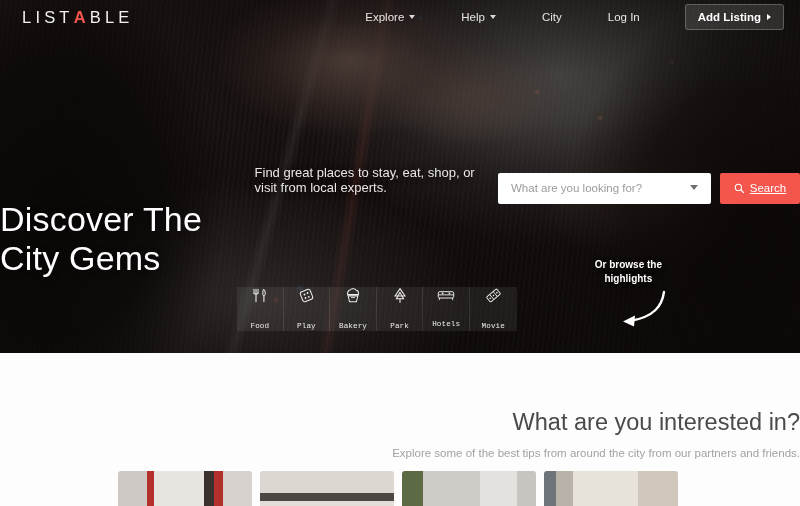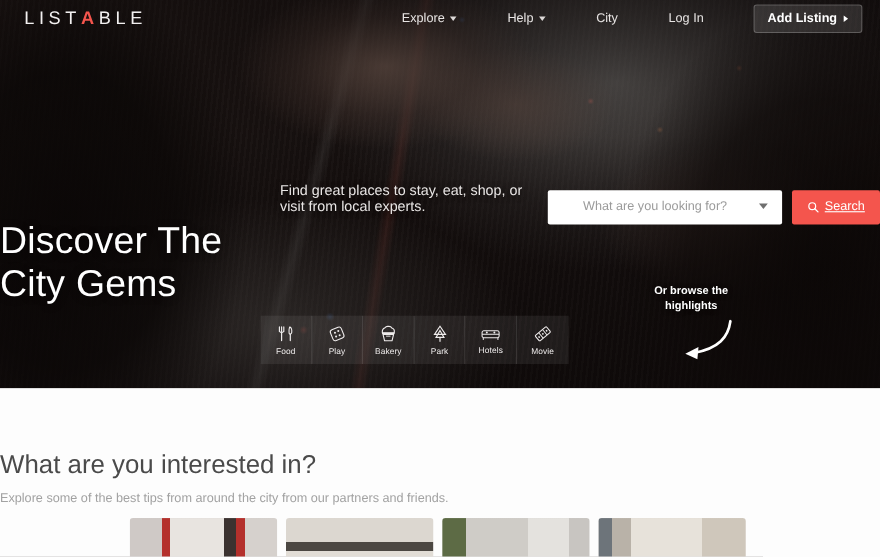--- a/index.html
+++ b/index.html
@@ -94,21 +94,21 @@
   }
   .hero-sub {
     margin-top:7px; font-size:13px; color:#e9e6e5; font-weight:400;
     text-shadow:0 1px 6px rgba(0,0,0,.5);
   }
 
   
   .searchrow { margin-top:23px; display:flex; align-items:stretch; }
   .search-select {
     position:relative; width:213px; height:31px; background:#fff;
-    border-radius:2px; display:flex; align-items:center; cursor:pointer;padding-left:19px;
+    border-radius:2px; display:flex; align-items:center; cursor:pointer;
   }
   .search-select span {
     font-size:11.5px; color:#9b9b9b; padding-left:13px;
   }
   .sel-caret {
     position:absolute; right:13px; top:12px;
     width:0; height:0; border-left:4.2px solid transparent;
     border-right:4.2px solid transparent; border-top:5px solid #6f6f6f;
   }
   .search-btn {
@@ -127,32 +127,33 @@
   }
   .hint-arrow { position:absolute; right:130px; top:290px; z-index:5; }
 
   
   .cats {
     position:absolute; left:237px; top:287px; z-index:5;
     display:flex; height:44px; width:326px;
   }
   .cat {
     width:46.6px; height:44px; display:flex; flex-direction:column;
-    align-items:center; justify-content:center; gap:3px; cursor:pointer;
+    align-items:center; justify-content:flex-start; gap:18px; cursor:pointer;
     background:rgba(255,255,255,.07);
     border-right:1px solid rgba(255,255,255,.10);
+    font-family:Liberation Mono, monospace;
   }
   .cat:last-child { border-right:none; }
   .cat svg { display:block; }
   .cat-label { font-size:7.6px; color:#efecec; letter-spacing:.1px; }
 
   
   .section {
     position:relative; width:800px; height:153px; background:#fdfdfd;
-    display:flex; flex-direction:column; align-items:flex-start;
+    display:flex; flex-direction:column; align-items:flex-end;padding-left:44px;
   }
   .sec-title {
     margin-top:56px; font-size:23.5px; color:#4a4a4a; font-weight:400;
   }
   .sec-sub { margin-top:11px; font-size:11.5px; color:#a2a2a2; }
   .cards {
     position:absolute; top:471px; left:118px;
     display:flex; gap:8px;
   }
   .card {

